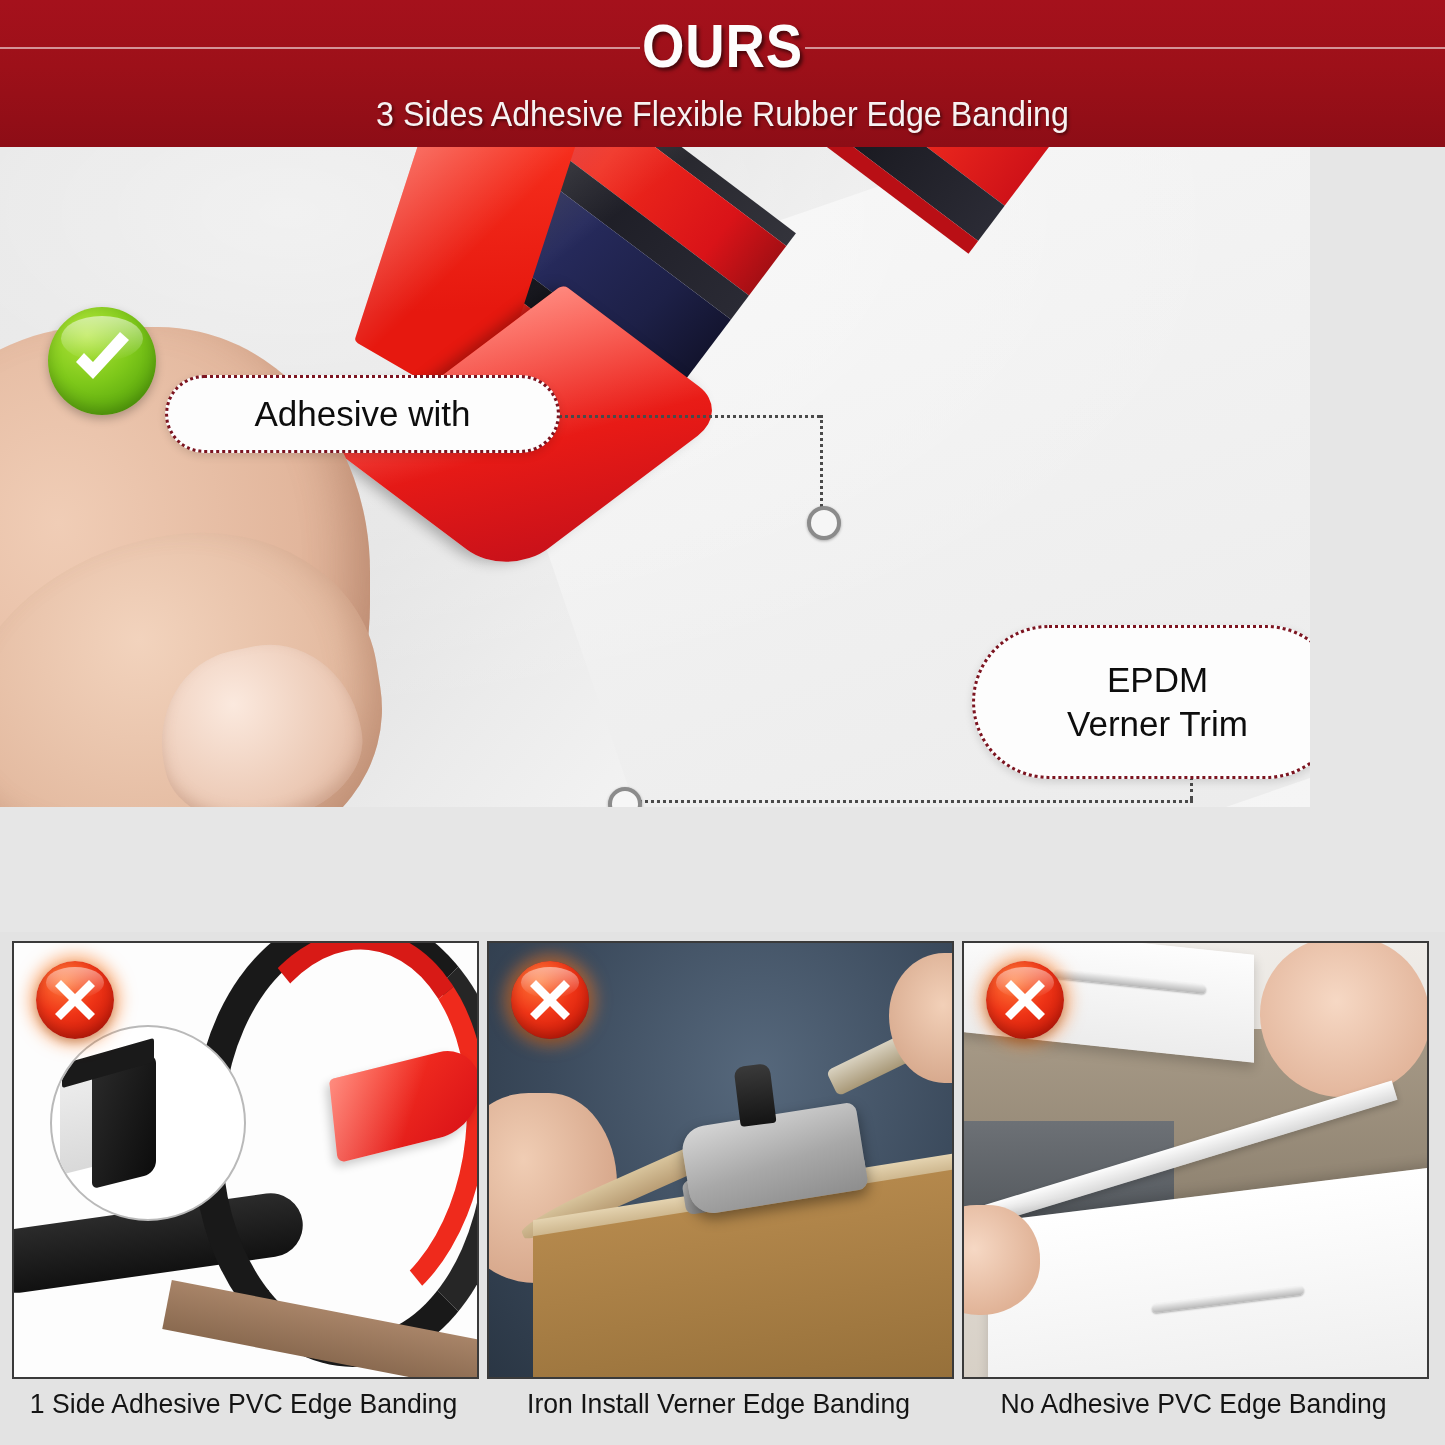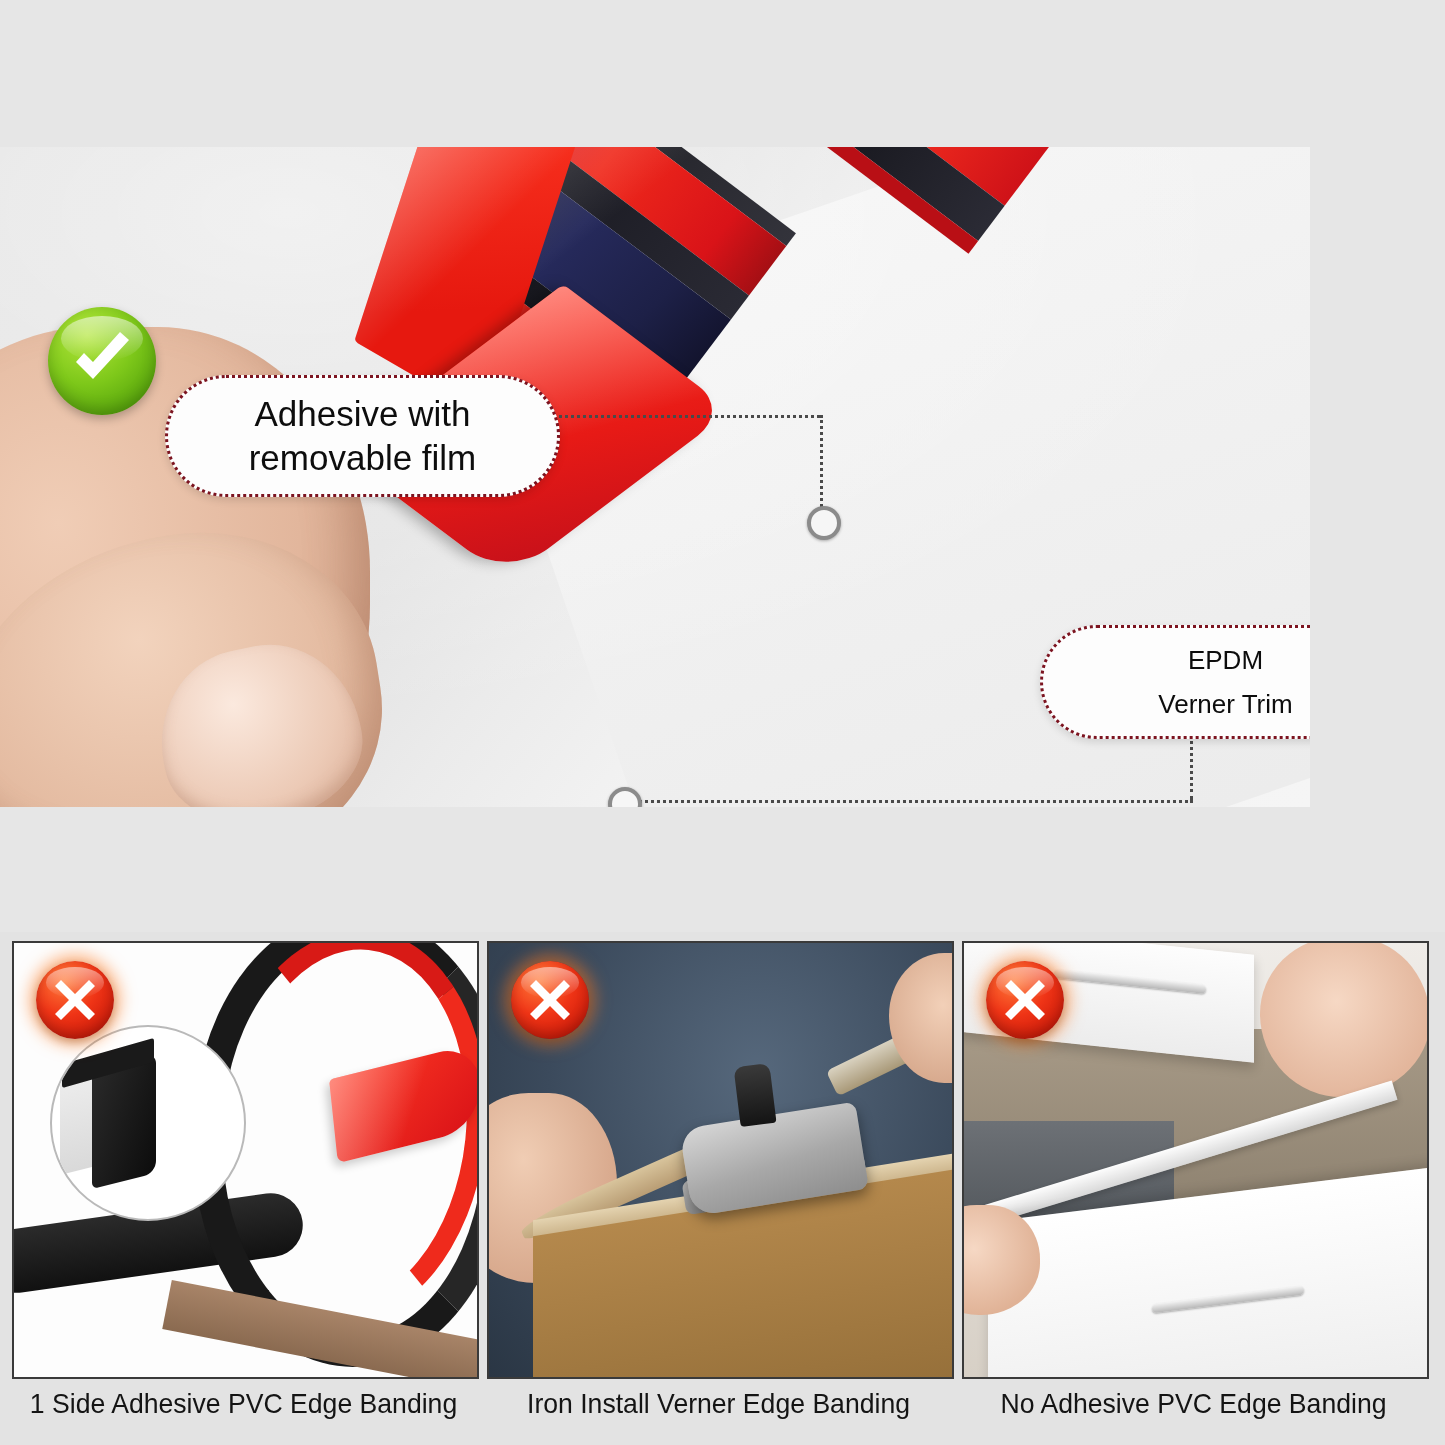--- a/index.html
+++ b/index.html
@@ -146,22 +146,22 @@
     border:3px dotted #7c1420;border-radius:999px;
     color:#0d0d0d;text-align:center;
     box-shadow:0 3px 8px rgba(0,0,0,.13);
   }
   .callout span{display:block;}
   .callout-adhesive{
     left:165px;top:228px;width:345px;padding:14px 22px;
     font-size:35px;line-height:44px;
   }
   .callout-epdm{
-    left:1040px;top:478px;width:325px;padding:10px 20px;
-    font-size:26px;line-height:44px;
+    left:972px;top:478px;width:325px;padding:30px 20px;
+    font-size:35px;line-height:44px;
   }
 
   .leader{position:absolute;}
   .leader.h{height:0;border-top:3px dotted #4a4a4a;}
   .leader.v{width:0;border-left:3px dotted #4a4a4a;}
 
   .dotmark{
     position:absolute;width:26px;height:26px;border-radius:50%;
     background:#f6f6f6;border:4px solid #8b8b8b;
     box-shadow:0 1px 3px rgba(0,0,0,.3);
@@ -365,20 +365,26 @@
     box-shadow:0 1px 2px rgba(0,0,0,.3);
   }
   .p3-handle.h1{left:90px;top:34px;width:152px;transform:skewY(6deg);}
   .p3-handle.h2{left:188px;top:352px;width:152px;transform:skewY(-7deg);}
 </style>
 </head>
 <body>
 
 <div class="page">
 
+  <div class="ours-band">
+    <div class="ours-rule left"></div>
+    <div class="ours-rule right"></div>
+    <div class="ours-title">OURS</div>
+    <div class="ours-sub">3 Sides Adhesive Flexible Rubber Edge Banding</div>
+  </div>
 
   <div class="hero">
     <div class="hero-bgwedge"></div>
     <div class="hero-bgsoft"></div>
 
     <div class="strip2">
       <div class="s2-red"></div>
       <div class="s2-dark"></div>
       <div class="s2-red2"></div>
     </div>
@@ -414,21 +420,20 @@
     <div class="leader h" style="left:530px;top:268px;width:290px;"></div>
     <div class="leader v" style="left:820px;top:268px;height:104px;"></div>
     <div class="dotmark" style="left:807px;top:359px;"></div>
 
     <div class="leader v" style="left:1190px;top:587px;height:66px;"></div>
     <div class="leader h" style="left:634px;top:653px;width:559px;"></div>
     <div class="dotmark" style="left:608px;top:640px;"></div>
 
     <div class="callout callout-adhesive">
       <span>Adhesive with</span>
-      <span>removable film</span>
     </div>
     <div class="callout callout-epdm">
       <span>EPDM</span>
       <span>Verner Trim</span>
     </div>
   </div>
 
 
   <div class="panels">
 

